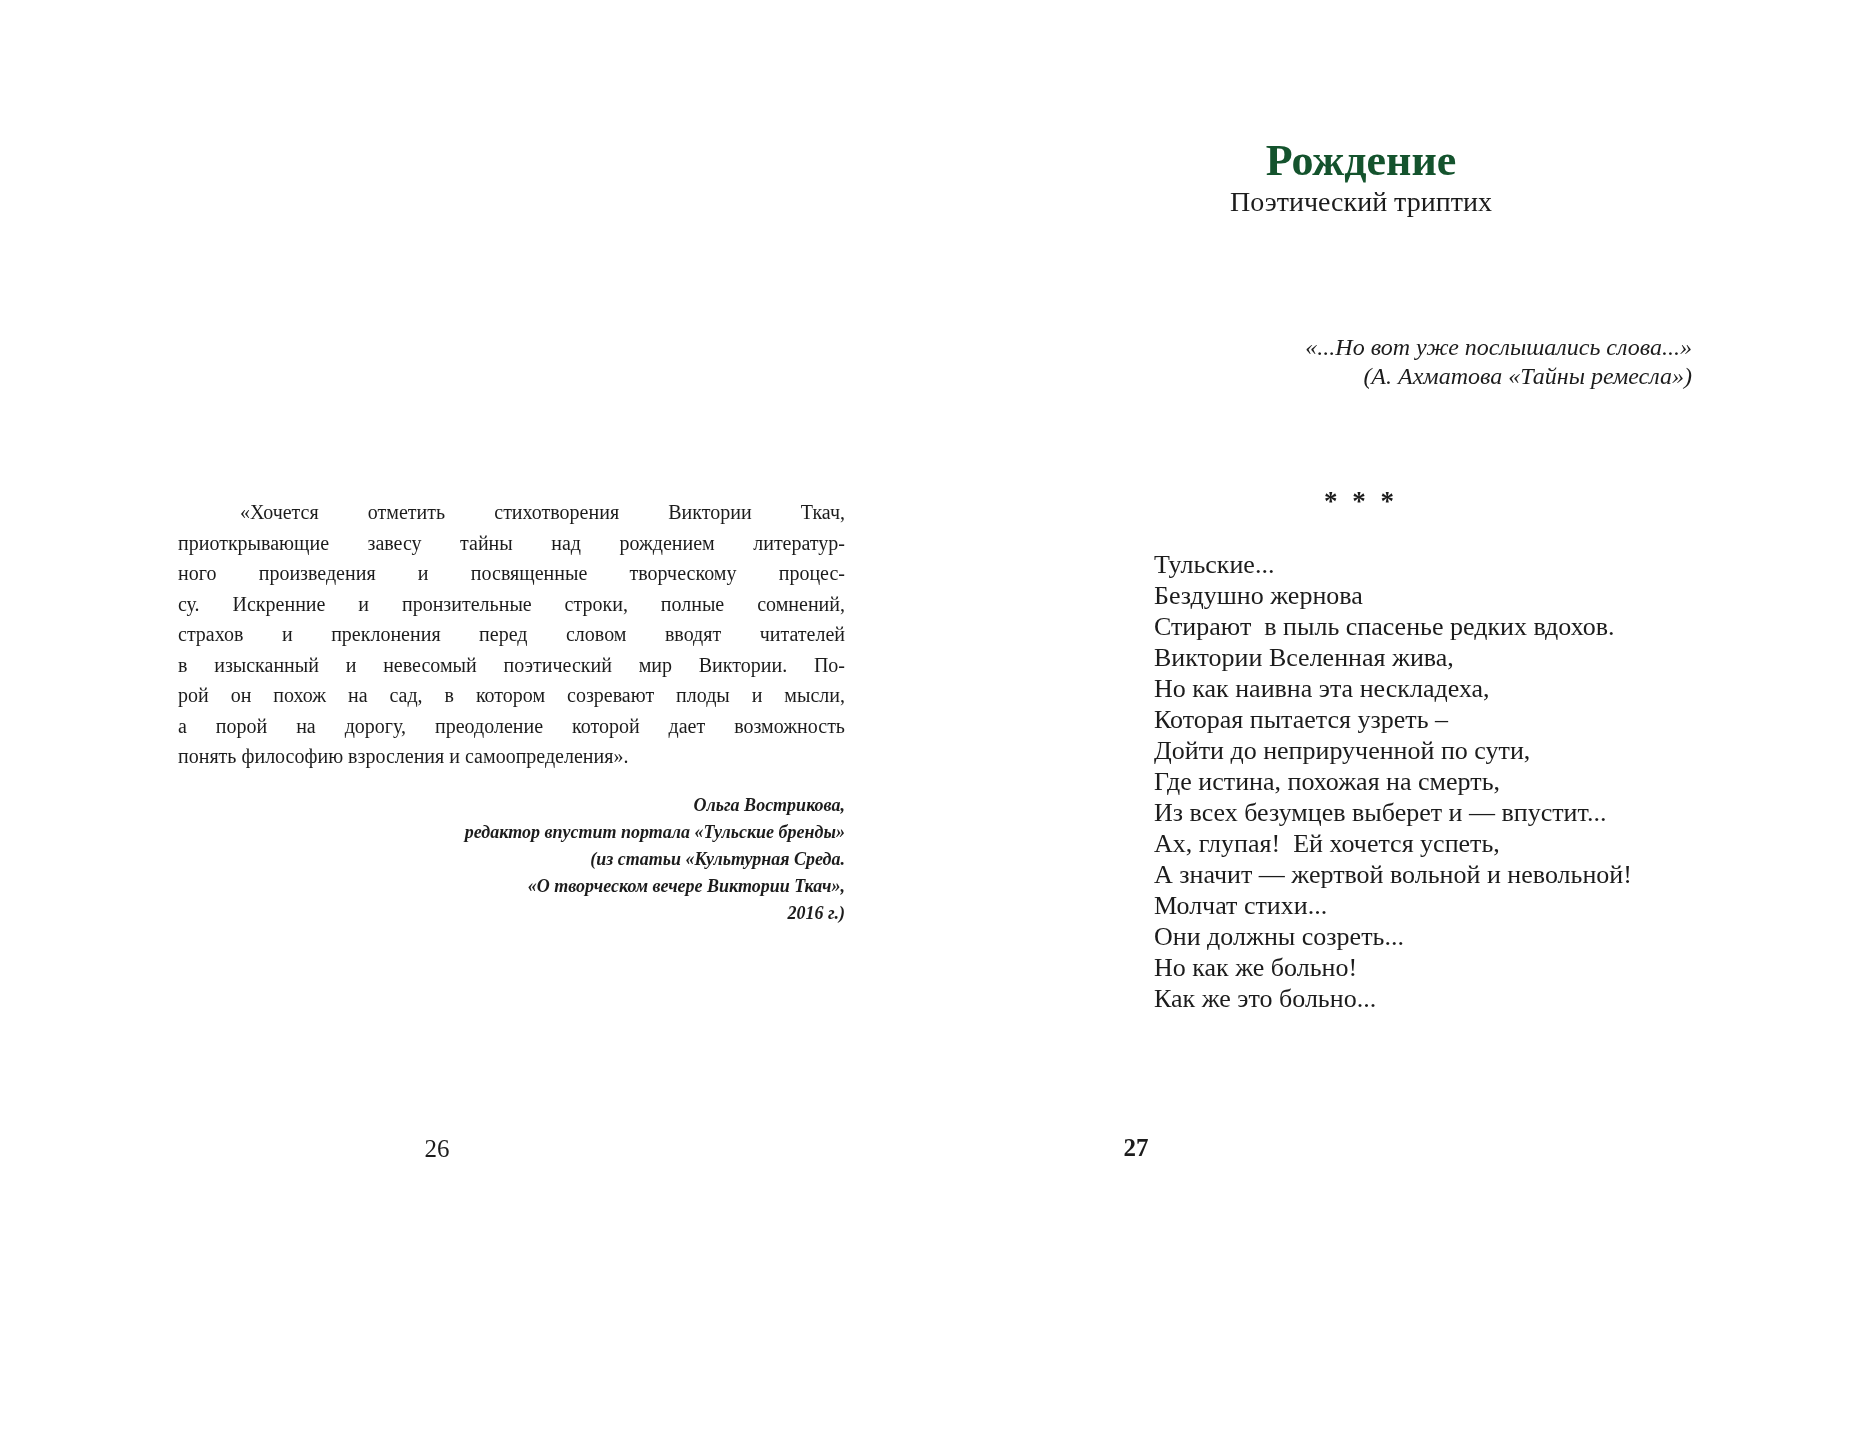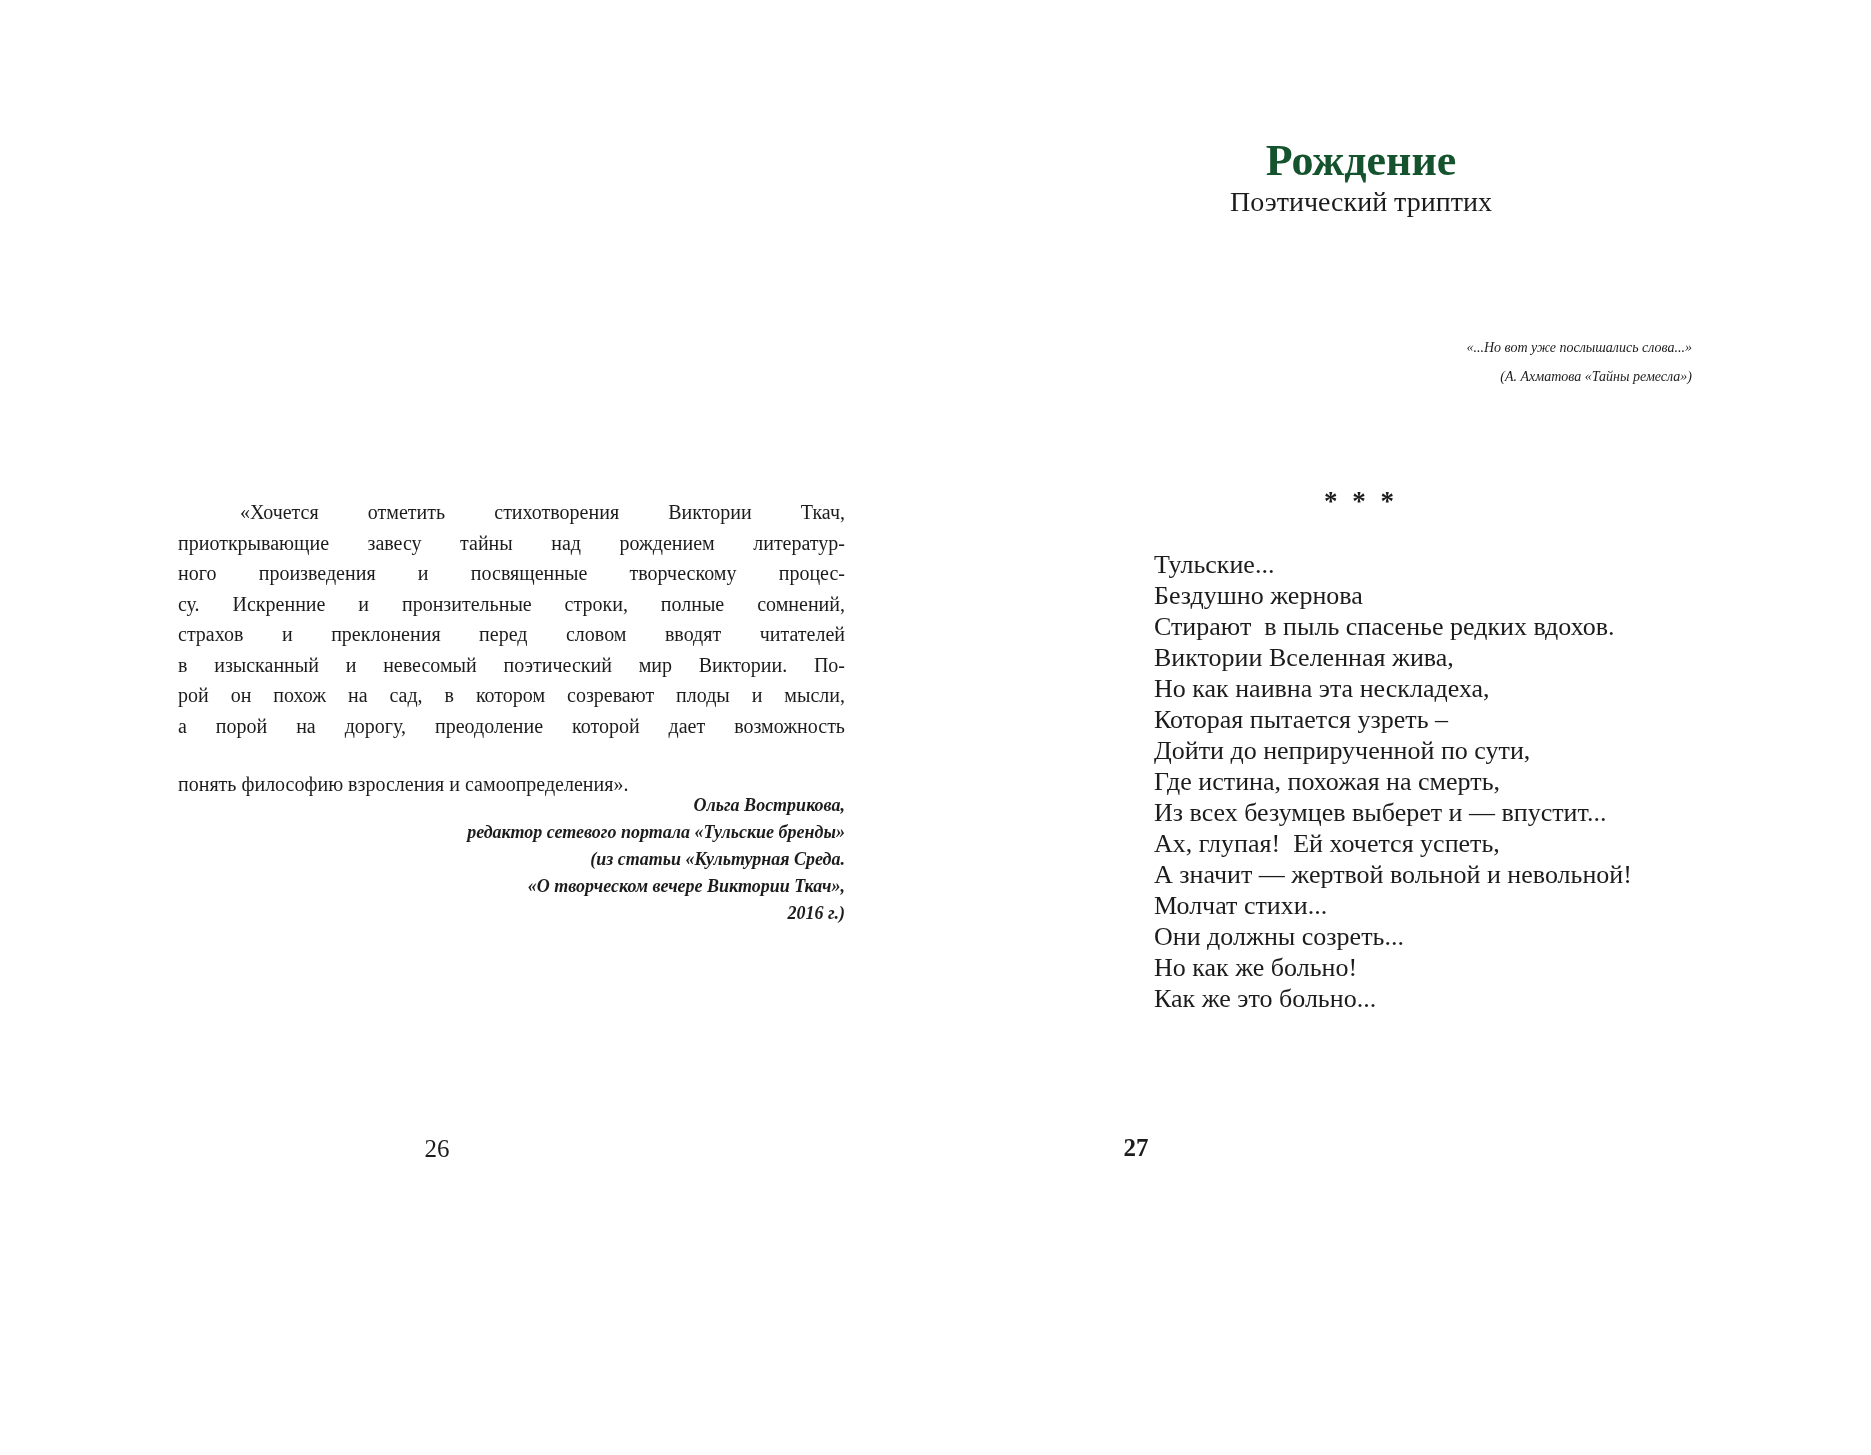--- a/index.html
+++ b/index.html
@@ -28,21 +28,20 @@
   }
   .quote-line {
     text-align: justify;
     text-align-last: justify;
   }
   .quote-line.first {
     padding-left: 62px;
   }
   .quote-line.last {
     text-align-last: left;
-    margin-top: 28px;
   }
   .attribution {
     position: absolute;
     left: 245px;
     top: 792px;
     width: 600px;
     text-align: right;
     font-style: italic;
     font-weight: bold;
     font-size: 18px;
@@ -82,21 +81,21 @@
     font-size: 28px;
     margin-top: 1px;
   }
   .epigraph {
     position: absolute;
     left: 1192px;
     top: 333px;
     width: 500px;
     text-align: right;
     font-style: italic;
-    font-size: 14px;
+    font-size: 24px;
     line-height: 29px;
   }
   .section-marker {
     position: absolute;
     left: 1261px;
     top: 486px;
     width: 200px;
     text-align: center;
     font-size: 27px;
     font-weight: bold;
@@ -129,21 +128,21 @@
       <div class="quote-line">су. Искренние и пронзительные строки, полные сомнений,</div>
       <div class="quote-line">страхов и преклонения перед словом вводят читателей</div>
       <div class="quote-line">в изысканный и невесомый поэтический мир Виктории. По-</div>
       <div class="quote-line">рой он похож на сад, в котором созревают плоды и мысли,</div>
       <div class="quote-line">а порой на дорогу, преодоление которой дает возможность</div>
       <div class="quote-line last">понять философию взросления и самоопределения».</div>
     </div>
 
     <div class="attribution">
       <div class="attribution-line">Ольга Вострикова,</div>
-      <div class="attribution-line">редактор сетевого портала «Тульские бренды»</div>
+      <div class="attribution-line">редактор впустит портала «Тульские бренды»</div>
       <div class="attribution-line">(из статьи «Культурная Среда.</div>
       <div class="attribution-line">«О творческом вечере Виктории Ткач»,</div>
       <div class="attribution-line">2016 г.)</div>
     </div>
 
     <div class="page-num left">26</div>
   </div>
 
   <div>
 

